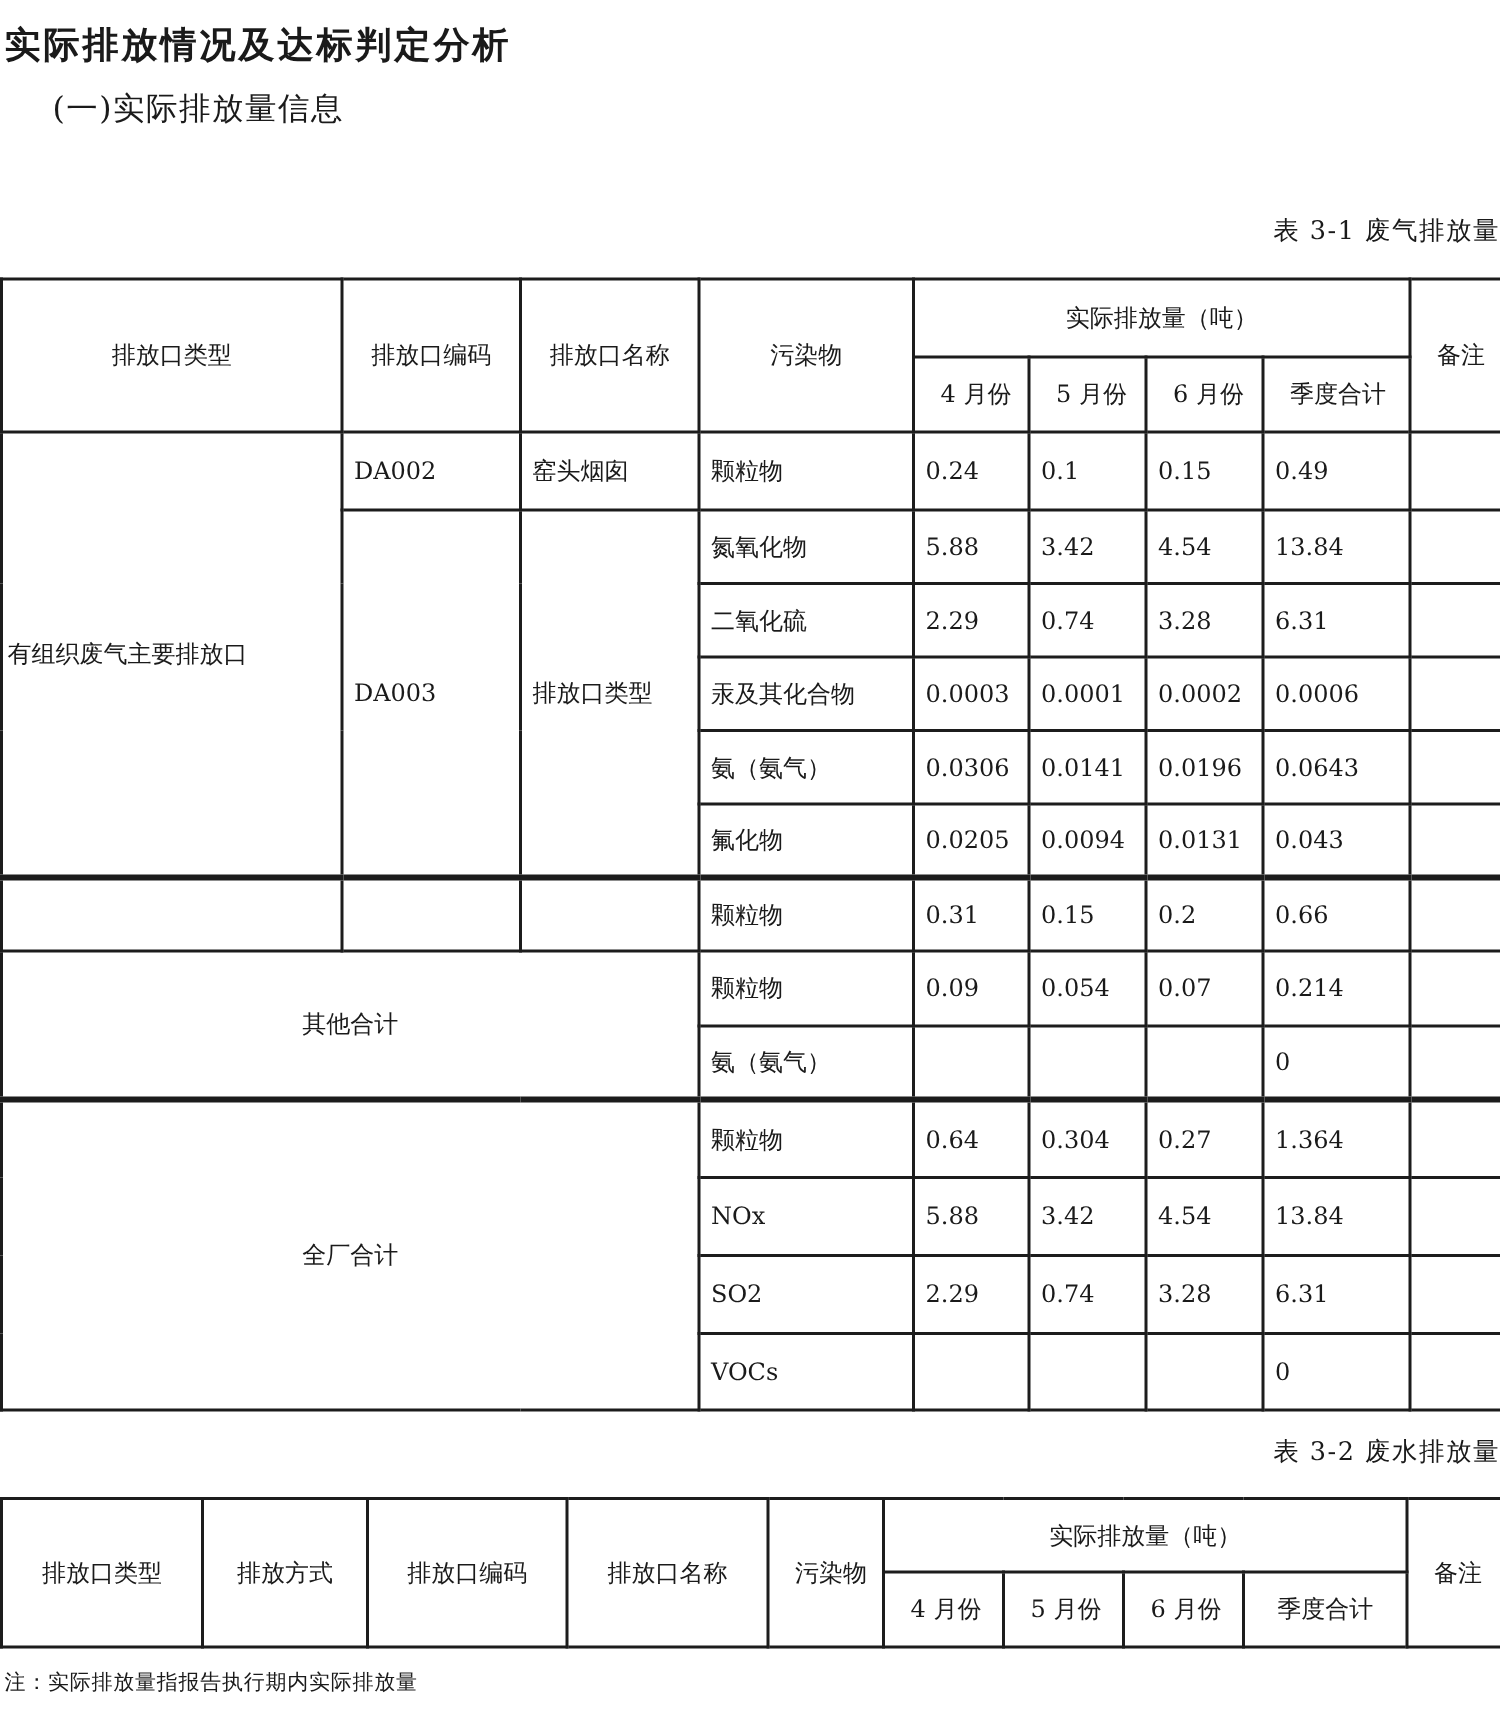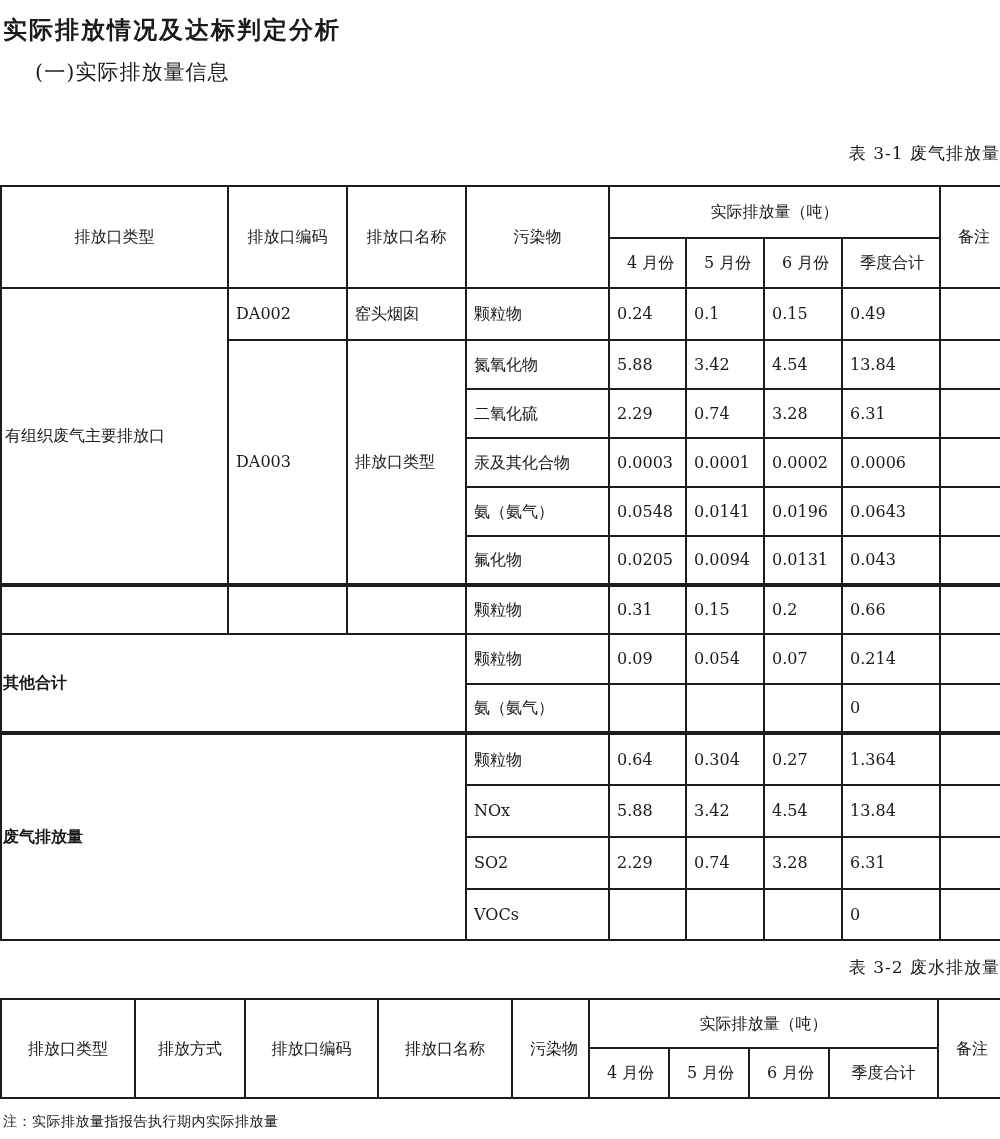--- a/index.html
+++ b/index.html
@@ -30,21 +30,21 @@
   #table2{top:998px;}
   td{
     border:2px solid #1c1c1c;
     font-size:16px;line-height:1.2;
     vertical-align:middle;text-align:left;
     padding:2px 2px 2px 7px;
     overflow:hidden;white-space:nowrap;
   }
   td.hd{text-align:center;padding:2px 17px;}
   td.grp{padding-left:3px;}        
-  td.ctr{padding:2px 1px;font-weight:bold;}  
+  td.ctr{text-align:center;padding:2px 1px;}  
   td.tb{border-bottom-width:4px;}  
   .footnote{
     position:absolute;left:3px;top:1113px;
     font-size:14px;letter-spacing:0.5px;white-space:nowrap;
   }
 </style>
 </head>
 <body>
 
 <div class="page-title">实际排放情况及达标判定分析</div>
@@ -112,21 +112,21 @@
     <tr style="height:49px">
       <td>汞及其化合物</td>
       <td>0.0003</td>
       <td>0.0001</td>
       <td>0.0002</td>
       <td>0.0006</td>
       <td></td>
     </tr>
     <tr style="height:49px">
       <td>氨（氨气）</td>
-      <td>0.0548</td>
+      <td>0.0306</td>
       <td>0.0141</td>
       <td>0.0196</td>
       <td>0.0643</td>
       <td></td>
     </tr>
     <tr style="height:49px">
       <td class="tb">氟化物</td>
       <td class="tb">0.0205</td>
       <td class="tb">0.0094</td>
       <td class="tb">0.0131</td>
@@ -158,21 +158,21 @@
     <tr style="height:49px">
       <td class="tb">氨（氨气）</td>
       <td class="tb"></td>
       <td class="tb"></td>
       <td class="tb"></td>
       <td class="tb">0</td>
       <td class="tb"></td>
     </tr>
 
     <tr style="height:52px">
-      <td class="ctr" rowspan="4" colspan="3">废气排放量</td>
+      <td class="ctr" rowspan="4" colspan="3">全厂合计</td>
       <td>颗粒物</td>
       <td>0.64</td>
       <td>0.304</td>
       <td>0.27</td>
       <td>1.364</td>
       <td></td>
     </tr>
     <tr style="height:52px">
       <td>NOx</td>
       <td>5.88</td>

